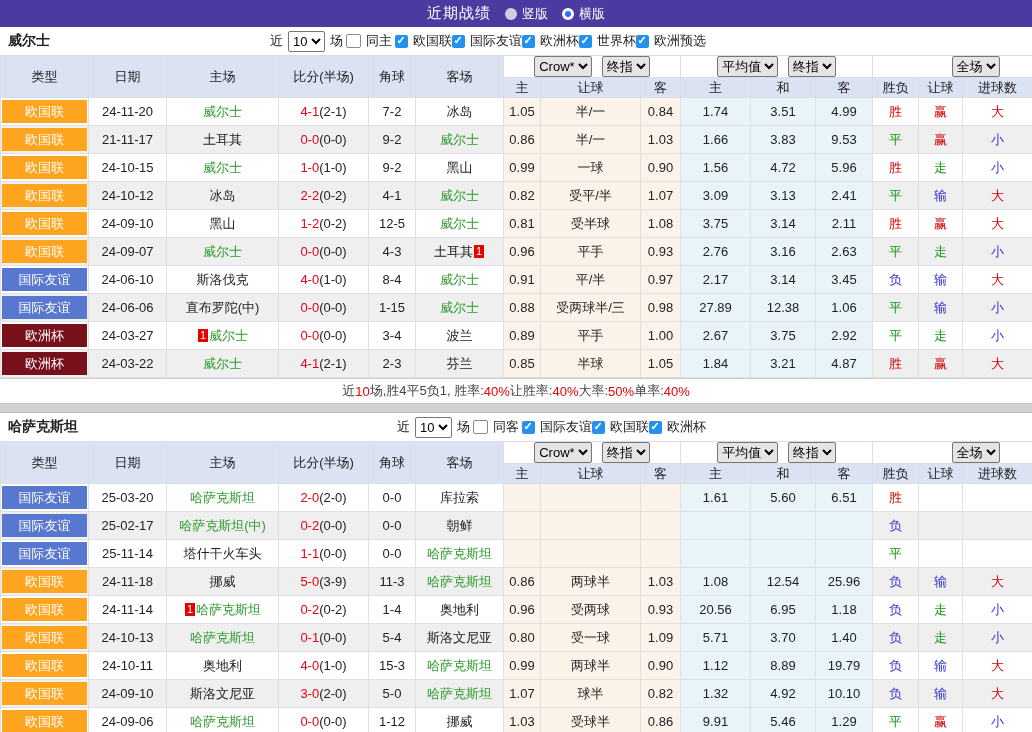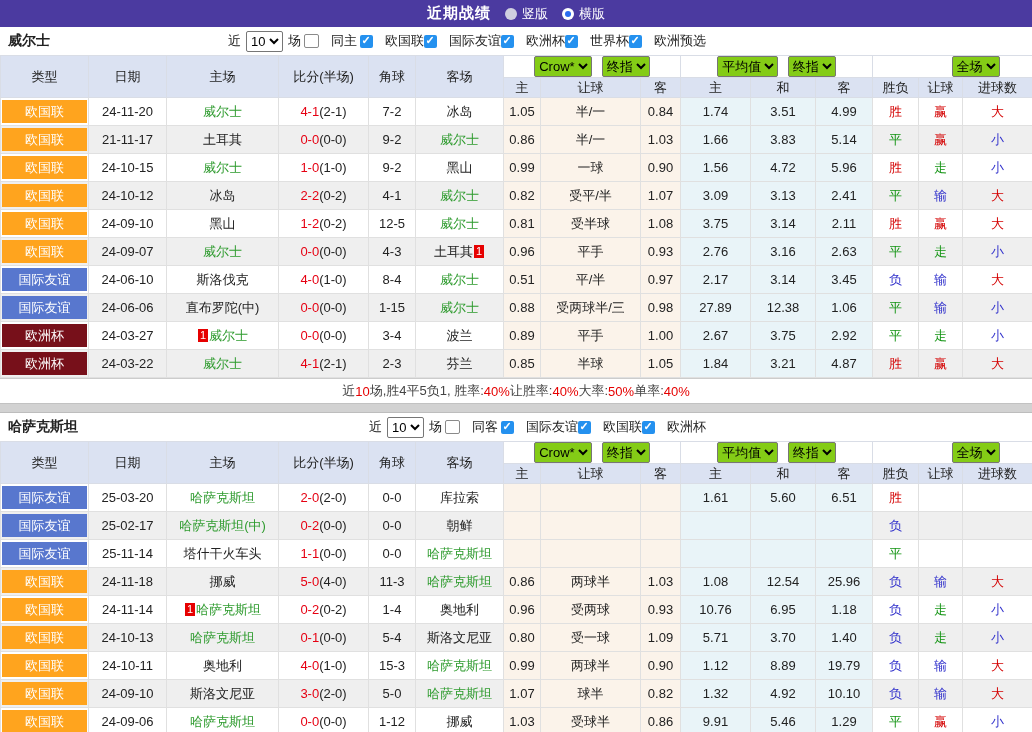--- a/index.html
+++ b/index.html
@@ -1,35 +1,35 @@
 <!DOCTYPE html>
 <html><head>
 <meta charset="utf-8">
 <style>
   html,body{margin:0;padding:0;}
   body{width:1032px;background:#fff;font-family:"Liberation Sans",sans-serif;font-size:13px;color:#222;}
   .titlebar{height:27px;background:#4B3AA0;color:#fff;display:flex;align-items:center;justify-content:center;gap:14px;}
-  .titlebar .title{font-weight:bold;font-size:15px;letter-spacing:1px;}
+  .titlebar .title{font-weight:normal;font-size:15px;letter-spacing:1px;}
   .radio-group{display:flex;align-items:center;gap:5px;font-size:13px;cursor:pointer;}
   .rdo{width:12px;height:12px;border-radius:50%;background:#fff;display:inline-flex;align-items:center;justify-content:center;}
   .rdo.un{background:#cfcfe0;}
   .rdo.sel i{width:6px;height:6px;border-radius:50%;background:#2a6cf0;display:block;}
   .filterbar{height:28px;display:flex;align-items:center;padding:0 8px;background:#fff;}
   .teamname{font-weight:bold;font-size:14px;color:#222;}
   .filters{margin-left:auto;margin-right:318px;display:flex;align-items:center;gap:3px;white-space:nowrap;}
   .filters select{height:21px;font-size:13px;border:1px solid #767676;border-radius:2px;background:#fff;margin:0 2px;}
-  .cbl{display:inline-flex;align-items:center;gap:12px;cursor:pointer;}
+  .cbl{display:inline-flex;align-items:center;gap:5px;cursor:pointer;}
   .cb{width:13px;height:13px;border-radius:2px;background:#2491EF;position:relative;display:inline-block;flex:0 0 13px;}
   .cb.checked::after{content:"\2713";position:absolute;left:1.5px;top:-1px;color:#fff;font-size:11px;font-weight:bold;}
   .cb.un{background:#fff;border:1px solid #8a8a8a;width:12px;height:12px;}
   table{border-collapse:collapse;table-layout:fixed;width:1032px;}
   th,td{border:1px solid #d9dde6;text-align:center;overflow:hidden;white-space:nowrap;padding:0;}
   thead th{background:#dbe2f2;font-weight:normal;height:19px;font-size:13px;color:#222;}
   thead th.selcell{background:#fff;}
-  thead select{height:21px;font-size:13px;border:1px solid #767676;border-radius:2px;background:#84cc16;margin:0 3px;}
+  thead select{height:21px;font-size:13px;border:1px solid #767676;border-radius:2px;background:#e5e5e5;margin:0 3px;}
   tbody td{height:25px;border-color:#e0e0e0;}
   tr.alt td{background:#efefef;}
   td.o1{background:#fbf3ea !important;}
   td.o2{background:#e9f4f8 !important;text-align:center;}
   td.typecell{padding:1px;}
   .lbadge{height:23px;line-height:23px;color:#fff;font-size:13px;}
   .tgreen{color:#2E9B2E;}
   .score-red{color:#E60012;}
   .num1{display:inline-block;background:#E60000;color:#fff;font-size:11px;line-height:13px;padding:0 2px;margin:0 1px;vertical-align:1px;}
   .r{color:#D40000;}
@@ -168,21 +168,21 @@
         <td>21-11-17</td>
         <td><span>土耳其</span></td>
         <td><span class="score-red">0-0</span><span>(0-0)</span></td>
         <td>9-2</td>
         <td><span class="tgreen">威尔士</span></td>
         <td class="o1">0.86</td>
         <td class="o1">半/一</td>
         <td class="o1">1.03</td>
         <td class="o2">1.66</td>
         <td class="o2">3.83</td>
-        <td class="o2">5.14</td>
+        <td class="o2">9.53</td>
         <td><span class="g">平</span></td>
         <td><span class="r">赢</span></td>
         <td><span class="b">小</span></td>
       </tr>
       <tr>
         <td class="typecell">
           <div class="lbadge" style="background: rgb(255, 164, 30);">欧国联</div>
         </td>
         <td>24-10-15</td>
         <td><span class="tgreen">威尔士</span></td>
@@ -258,21 +258,21 @@
       </tr>
       <tr>
         <td class="typecell">
           <div class="lbadge" style="background: rgb(88, 119, 206);">国际友谊</div>
         </td>
         <td>24-06-10</td>
         <td><span>斯洛伐克</span></td>
         <td><span class="score-red">4-0</span><span>(1-0)</span></td>
         <td>8-4</td>
         <td><span class="tgreen">威尔士</span></td>
-        <td class="o1">0.51</td>
+        <td class="o1">0.91</td>
         <td class="o1">平/半</td>
         <td class="o1">0.97</td>
         <td class="o2">2.17</td>
         <td class="o2">3.14</td>
         <td class="o2">3.45</td>
         <td><span class="b">负</span></td>
         <td><span class="b">输</span></td>
         <td><span class="r">大</span></td>
       </tr>
       <tr class="alt">
@@ -483,21 +483,21 @@
         <td><span class="g">平</span></td>
         <td></td>
         <td></td>
       </tr>
       <tr class="alt">
         <td class="typecell">
           <div class="lbadge" style="background: rgb(255, 164, 30);">欧国联</div>
         </td>
         <td>24-11-18</td>
         <td><span>挪威</span></td>
-        <td><span class="score-red">5-0</span><span>(4-0)</span></td>
+        <td><span class="score-red">5-0</span><span>(3-9)</span></td>
         <td>11-3</td>
         <td><span class="tgreen">哈萨克斯坦</span></td>
         <td class="o1">0.86</td>
         <td class="o1">两球半</td>
         <td class="o1">1.03</td>
         <td class="o2">1.08</td>
         <td class="o2">12.54</td>
         <td class="o2">25.96</td>
         <td><span class="b">负</span></td>
         <td><span class="b">输</span></td>
@@ -508,21 +508,21 @@
           <div class="lbadge" style="background: rgb(255, 164, 30);">欧国联</div>
         </td>
         <td>24-11-14</td>
         <td><span class="num1">1</span><span class="tgreen">哈萨克斯坦</span></td>
         <td><span class="score-red">0-2</span><span>(0-2)</span></td>
         <td>1-4</td>
         <td><span>奥地利</span></td>
         <td class="o1">0.96</td>
         <td class="o1">受两球</td>
         <td class="o1">0.93</td>
-        <td class="o2">10.76</td>
+        <td class="o2">20.56</td>
         <td class="o2">6.95</td>
         <td class="o2">1.18</td>
         <td><span class="b">负</span></td>
         <td><span class="g">走</span></td>
         <td><span class="b">小</span></td>
       </tr>
       <tr class="alt">
         <td class="typecell">
           <div class="lbadge" style="background: rgb(255, 164, 30);">欧国联</div>
         </td>

